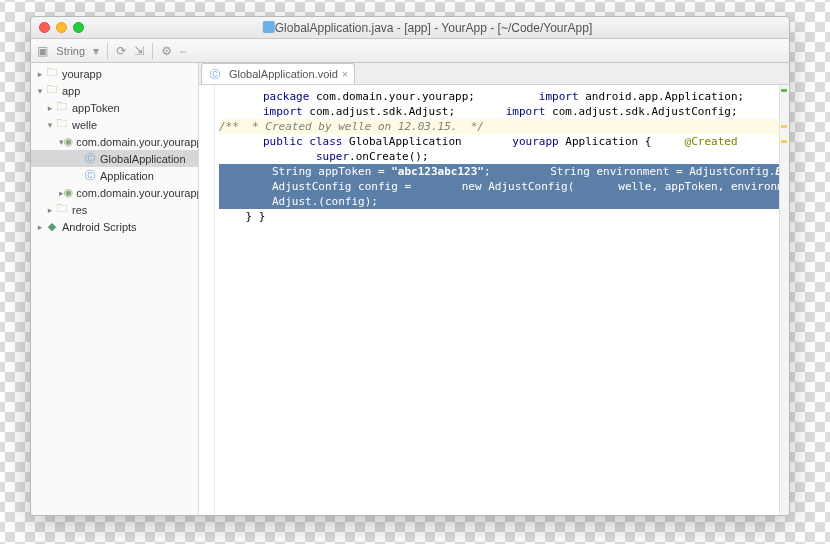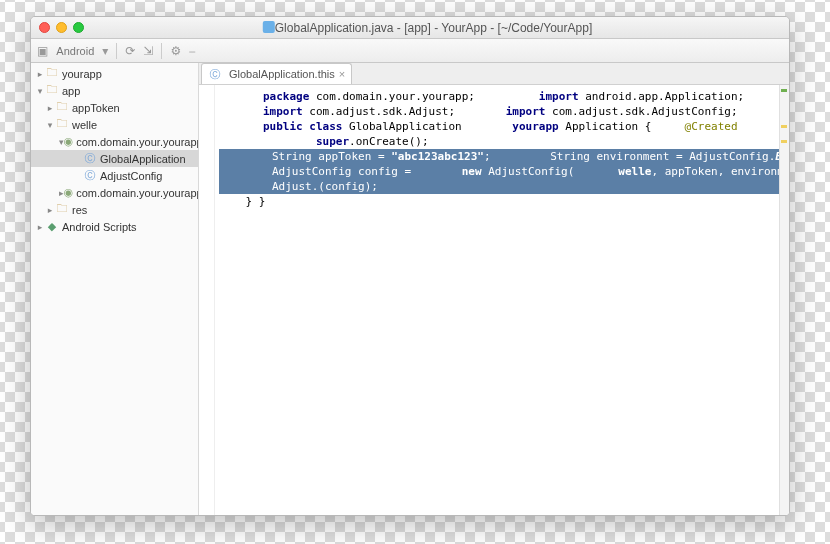--- a/index.html
+++ b/index.html
@@ -69,21 +69,21 @@
 .jfile { color:#7ba7d9; }
 .indent1{padding-left:14px;} .indent2{padding-left:28px;} .indent3{padding-left:42px;}
 .editor-area { flex:1; display:flex; flex-direction:column; overflow:hidden; }
 .tabs { height:22px; background:#eee; border-bottom:1px solid #d0d0d0; display:flex; align-items:flex-end;}
 .tab { height:21px; background:#fff; border:1px solid #c8c8c8; border-bottom:none; border-radius:3px 3px 0 0; padding:0 6px; display:flex; align-items:center; gap:4px; font-size:11px; color:#555; margin-left:2px;}
 .tab .close { color:#999; font-size:11px; }
 .editor { flex:1; background:#fff; display:flex; overflow:hidden; position:relative;}
 .gutter { width:16px; background:#fff; border-right:1px solid #eee;}
 .code { flex:1; font-family: Menlo, Monaco, monospace; font-size:11px; line-height:15px; padding:4px 0 0 4px; position:relative; overflow:hidden;}
 .code-line { white-space:pre; }
-.kw { color:#000080; font-weight:bold;padding-left:44px; }
+.kw { color:#000080; font-weight:normal;padding-left:44px; }
 .str { color:#007f00; font-weight:bold; }
 .ann { color:#808000; }
 .com { color:#808080; font-style:italic; }
 .commentblock { background:#fffae3; display:block; }
 .selection { background:#5b7fa6; color:#fff; display:block; }
 .selection .kw, .selection .str, .selection .id { color:#fff; }
 .selection .em { font-style:italic; font-weight:bold; }
 .errstripe { position:absolute; right:0; top:0; width:10px; height:100%; background:#f4f4f4; border-left:1px solid #e0e0e0;}
 .marker { position:absolute; right:2px; width:6px; height:3px; }
 .marker.y { background:#f0d060; } .marker.g { background:#70b050; }
@@ -100,21 +100,21 @@
       <div class="tl green"></div>
     </div>
     <div class="title">
       <span class="title-icon"></span>
       <span>GlobalApplication.java - [app] - YourApp - [~/Code/YourApp]</span>
     </div>
   </div>
 
   <div class="toolbar">
     <span class="tbicon">▣</span>
-    <span>Android</span>
+    <span>String</span>
     <span class="tbicon">▾</span>
     <span class="sep"></span>
     <span class="tbicon">⟳</span>
     <span class="tbicon">⇲</span>
     <span class="sep"></span>
     <span class="tbicon">⚙</span>
     <span class="tbicon">⎯</span>
   </div>
 
   <div class="content">
@@ -147,21 +147,21 @@
             <span>com.domain.your.yourapp</span>
           </div>
         <div class="tree-row indent3 sel">
             <span class="arrow"></span>
             <span class="ticon jfile">Ⓒ</span>
             <span>GlobalApplication</span>
           </div>
         <div class="tree-row indent3">
             <span class="arrow"></span>
             <span class="ticon jfile">Ⓒ</span>
-            <span>AdjustConfig</span>
+            <span>Application</span>
           </div>
         <div class="tree-row indent2">
             <span class="arrow">▸</span>
             <span class="ticon pkg">◉</span>
             <span>com.domain.your.yourapp</span>
           </div>
         <div class="tree-row indent1">
             <span class="arrow">▸</span>
             <span class="ticon folder">🗀</span>
             <span>res</span>
@@ -171,35 +171,38 @@
             <span class="ticon" style="color:#5a9e6f;">◆</span>
             <span>Android Scripts</span>
           </div>
       </div>
     </div>
 
     <div class="editor-area">
       <div class="tabs">
         <div class="tab">
           <span class="ticon jfile">Ⓒ</span>
-          <span>GlobalApplication.this</span>
+          <span>GlobalApplication.void</span>
           <span class="close">×</span>
         </div>
       </div>
 
       <div class="editor">
         <div class="gutter"></div>
         <div class="code">
 <span class="code-line"><span class="kw">package</span> com.domain.your.yourapp;</span>
 <span class="code-line"> </span>
 <span class="code-line"><span class="kw">import</span> android.app.Application;</span>
 <span class="code-line"> </span>
 <span class="code-line"><span class="kw">import</span> com.adjust.sdk.Adjust;</span>
 <span class="code-line"><span class="kw">import</span> com.adjust.sdk.AdjustConfig;</span>
 <span class="code-line"> </span>
+<span class="commentblock"><span class="code-line"><span class="com">/**</span></span>
+<span class="code-line"><span class="com"> * Created by welle on 12.03.15.</span></span>
+<span class="code-line"><span class="com"> */</span></span></span>
 <span class="code-line"><span class="kw">public class</span> GlobalApplication <span class="kw">yourapp</span> Application {</span>
 <span class="code-line">    <span class="ann">@Created</span></span>
 <span class="code-line">    <span class="kw">extends void</span> onCreate() {</span>
 <span class="code-line">        <span class="kw">super</span>.onCreate();</span>
 <span class="code-line"> </span>
 <span class="selection"><span class="code-line">        String appToken = <span class="str">"abc123abc123"</span>;</span>
 <span class="code-line">        String environment = AdjustConfig.<span class="em">ENVIRONMENT_SANDBOX</span>;</span>
 <span class="code-line">        AdjustConfig config = <span class="kw">new</span> AdjustConfig(<span class="kw">welle</span>, appToken, environment);</span>
 <span class="code-line">        Adjust.(config);</span></span>
 <span class="code-line">    }</span>

